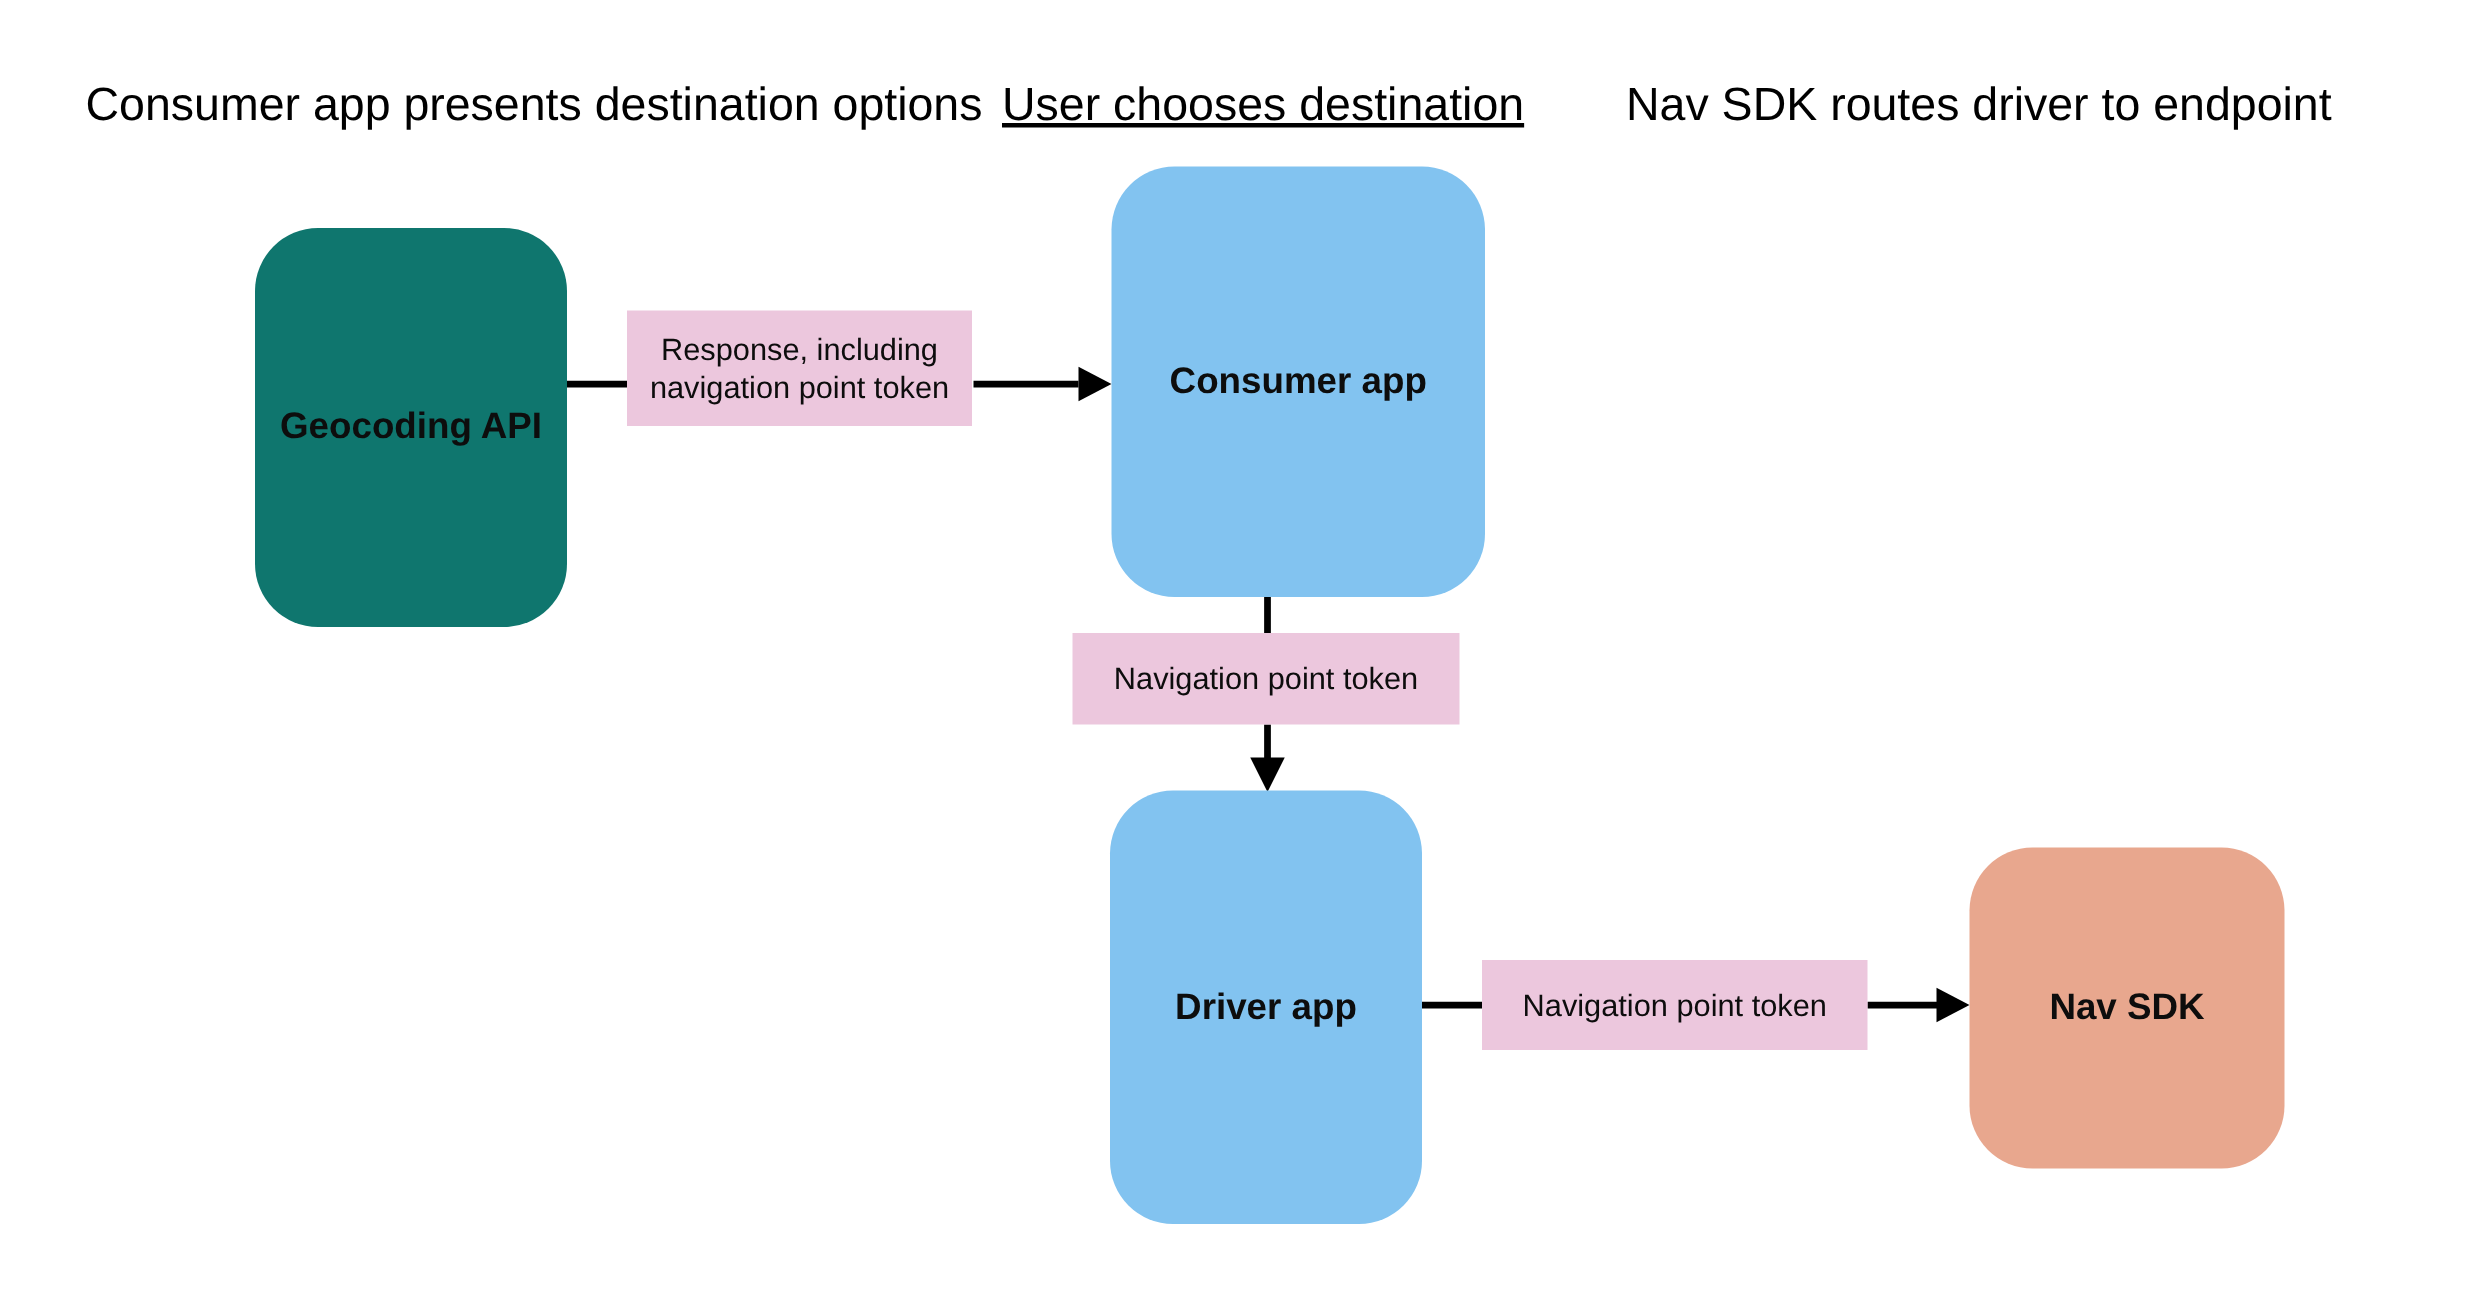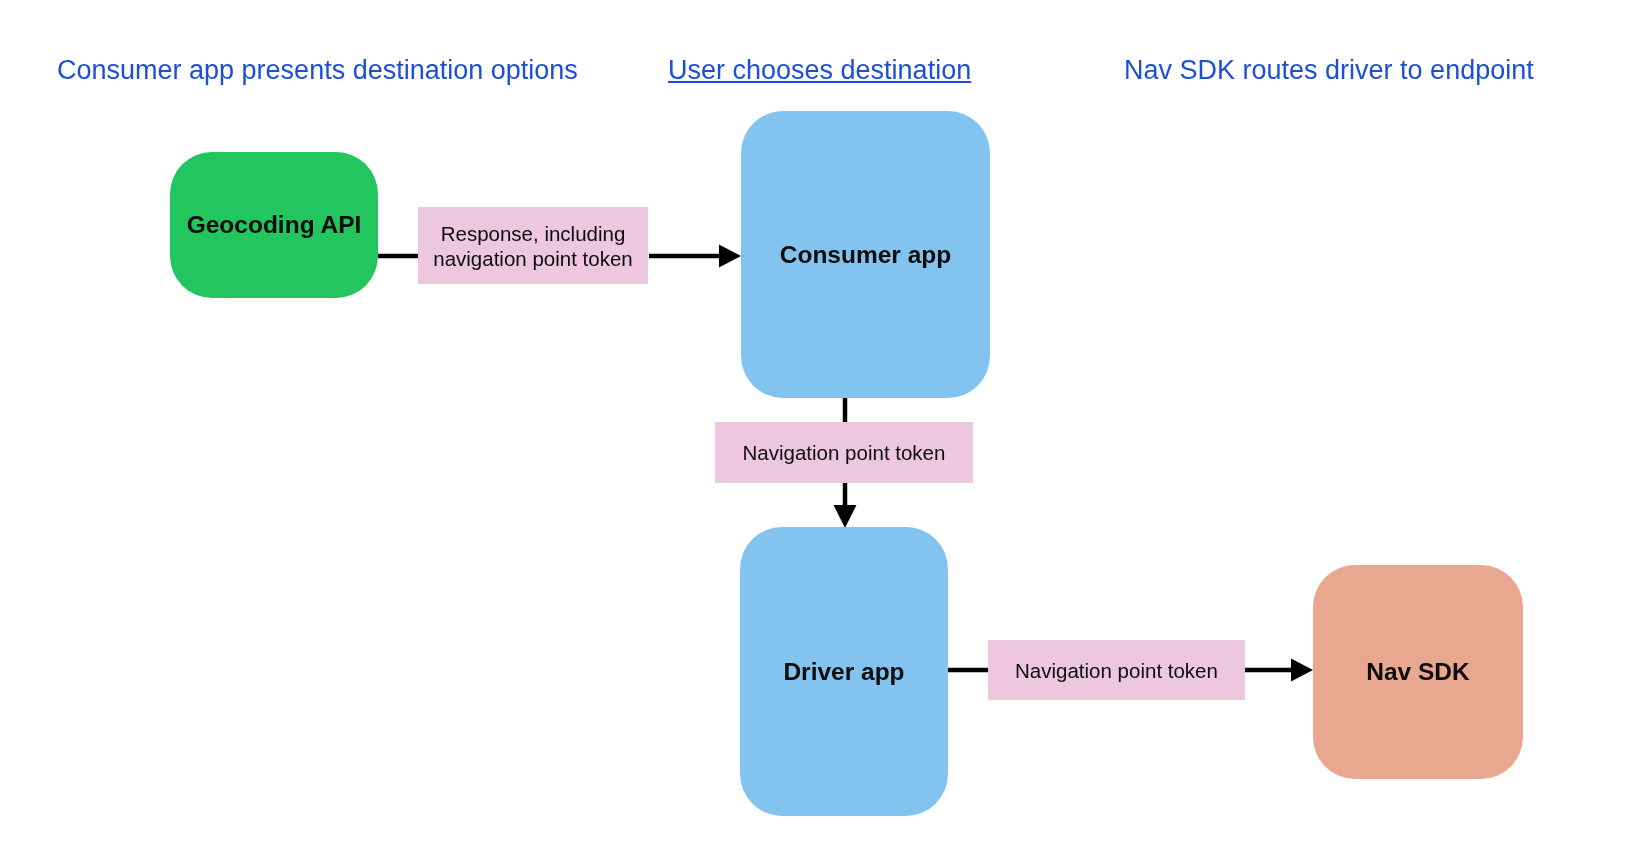--- a/index.html
+++ b/index.html
@@ -12,50 +12,50 @@
   .canvas {
     position: relative;
     width: 1646px;
     height: 868px;
     background: #ffffff;
     overflow: hidden;
   }
   .phase-label {
     position: absolute;
     top: 55px;
-    font-size: 27px;
+    font-size: 31px;
     line-height: 30px;
     font-weight: 400;
-    color: #1d4ed8;
+    color: #000000;
     white-space: nowrap;
   }
   #phase-0 { left: 57px; }
   #phase-1 { left: 668px; text-decoration: underline; }
-  #phase-2 { left: 1084px; margin-left: 40px; }
+  #phase-2 { left: 1084px; }
 
   .connectors {
     position: absolute;
     left: 0;
     top: 0;
     width: 1646px;
     height: 868px;
   }
 
   .node {
     position: absolute;
     border-radius: 42px;
     display: flex;
     align-items: center;
     justify-content: center;
     text-align: center;
     font-size: 24.5px;
     font-weight: 700;
     color: #0d0d0d;
   }
-  #node-geocoding { left: 170px; top: 152px; width: 208px; height: 146px; background: #22c55e; }
+  #node-geocoding { left: 170px; top: 152px; width: 208px; height: 266px; background: #0f766e; }
   #node-consumer  { left: 741px; top: 111px; width: 249px; height: 287px; background: #82c3f0; }
   #node-driver    { left: 740px; top: 527px; width: 208px; height: 289px; background: #82c3f0; }
   #node-navsdk    { left: 1313px; top: 565px; width: 210px; height: 214px; background: #e8a78e; }
 
   .edge-label {
     position: absolute;
     background: #ecc7dd;
     display: flex;
     align-items: center;
     justify-content: center;

